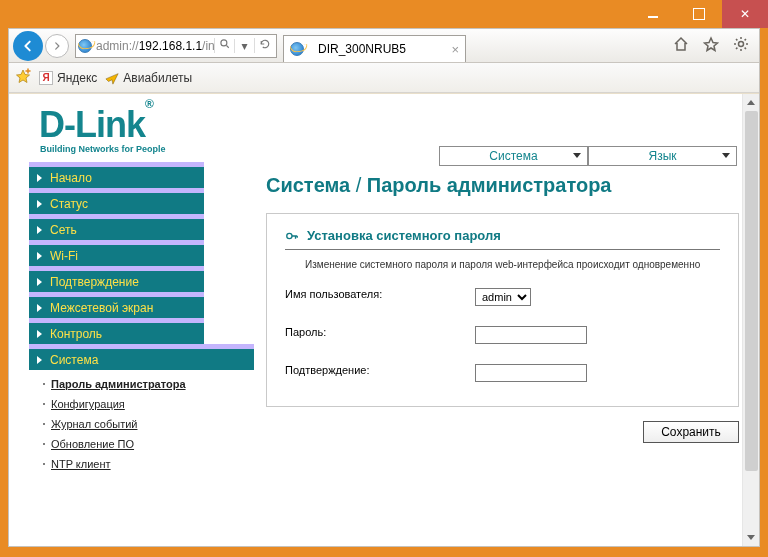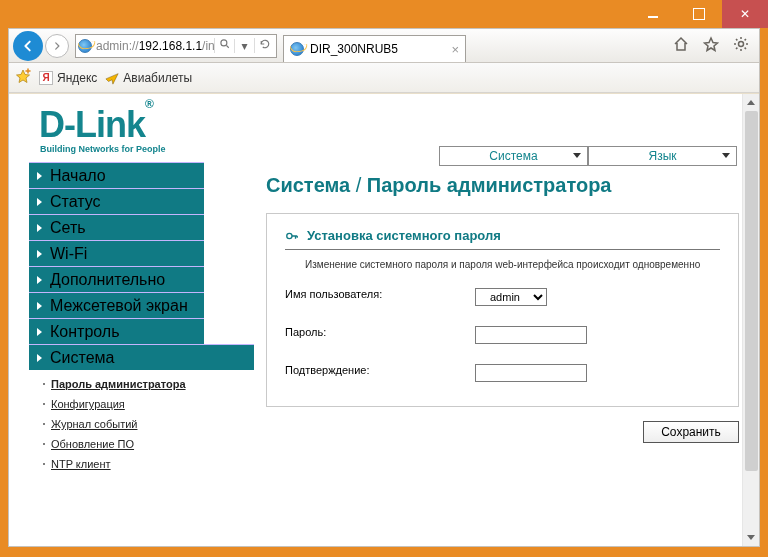--- a/index.html
+++ b/index.html
@@ -16,21 +16,21 @@
   .addr { height:34px; display:flex; align-items:center; background:linear-gradient(#fdfdfd,#eceae6); border-bottom:1px solid #c9c5bf; }
   .navbtn { width:30px; height:30px; border-radius:50%; background:#1e8bd4; margin-left:4px; display:flex; align-items:center; justify-content:center; color:#fff; font-size:16px; }
   .navfwd { width:24px; height:24px; border-radius:50%; background:#fff; border:1px solid #bbb; margin-left:2px; display:flex; align-items:center; justify-content:center; color:#777; font-size:14px; }
   .urlbox { margin-left:6px; height:24px; width:202px; border:1px solid #a3a09b; background:#fff; display:flex; align-items:center; font-size:12px; padding:0 2px; }
   .urlbox .ie { width:14px; height:14px; border-radius:50%; background:radial-gradient(circle at 40% 40%, #7fc7f3, #1872c7); margin-right:4px; border:1px solid #3a7db8; position:relative; }
   .urlbox .ie::after { content:""; position:absolute; top:2px; left:-1px; width:16px; height:6px; border:1px solid #f6c04a; border-top:none; border-radius:0 0 10px 10px; transform:rotate(-8deg); }
   .urlbox .txt { flex:1; white-space:nowrap; overflow:hidden; }
   .urlbox .txt .host { color:#000; }
   .urlbox .txt .path { color:#888; }
   .urlctl { width:20px; text-align:center; color:#666; font-size:12px; border-left:1px solid #ddd; }
-  .tab { margin-left:6px; height:27px; width:183px; border:1px solid #a3a09b; border-bottom:none; background:#fff; display:flex; align-items:center; font-size:12px; padding:0 6px; margin-top:6px; }
+  .tab { margin-left:6px; height:27px; width:183px; border:1px solid #a3a09b; border-bottom:none; background:#fff; display:flex; align-items:center; font-size:12px; padding:0 6px; margin-top:6px;gap:8px; }
   .tab .ie { width:14px; height:14px; border-radius:50%; background:radial-gradient(circle at 40% 40%, #7fc7f3, #1872c7); margin-right:6px; border:1px solid #3a7db8; position:relative; }
   .tab .ie::after { content:""; position:absolute; top:2px; left:-1px; width:16px; height:6px; border:1px solid #f6c04a; border-top:none; border-radius:0 0 10px 10px; transform:rotate(-8deg); }
   .tab .tclose { margin-left:auto; color:#999; font-size:13px; }
   .ieicons { margin-left:auto; margin-right:10px; display:flex; gap:14px; color:#6a6660; }
   .ieicons svg { width:16px; height:16px; fill:none; stroke:#6a6660; stroke-width:1.5; }
 
   .favbar { height:30px; background:linear-gradient(#fafafa,#f0eee9); border-bottom:1px solid #d7d4cf; display:flex; align-items:center; gap:8px; padding:0 6px; font-size:12px; }
   .favstar svg { width:16px; height:16px; }
   .favitem { display:flex; align-items:center; gap:4px; color:#333; }
   .yaico { width:14px; height:14px; background:#fff; border:1px solid #bbb; display:flex; align-items:center; justify-content:center; color:#d62f2f; font-weight:bold; font-size:10px; }
@@ -43,40 +43,40 @@
   .brand .dash { color:#14858e; }
   .slogan { font-size:9px; color:#14858e; font-weight:bold; margin-top:-2px; margin-left:1px; }
 
   .topdrops { position:absolute; right:22px; top:52px; display:flex; gap:0; }
   .drop { width:149px; height:20px; border:1px solid #8c8c8c; background:#fff; font-size:12px; color:#14858e; display:flex; align-items:center; justify-content:center; position:relative; }
   .drop .ar { position:absolute; right:6px; top:6px; border-left:4px solid transparent; border-right:4px solid transparent; border-top:5px solid #333; }
 
   .layout { display:flex; margin-top:8px; }
   .sidebar { width:175px; }
   .nav { list-style:none; margin:0; padding:0; }
-  .nav li { background:#107a84; color:#000000; height:26px; display:flex; align-items:center; padding-left:8px; border-top:1px solid #c4b5fd; font-size:16px; position:relative; }
+  .nav li { background:#107a84; color:#fde047; height:26px; display:flex; align-items:center; padding-left:8px; border-top:5px solid #c4b5fd; font-size:12px; position:relative; }
   .nav li::before { content:""; display:inline-block; width:0; height:0; border-top:4px solid transparent; border-bottom:4px solid transparent; border-left:5px solid #fff; margin-right:8px; }
   .nav li.sel { width:225px; }
   .subnav { list-style:none; margin:4px 0 0 0; padding:0; }
   .subnav li { height:20px; display:flex; align-items:center; font-size:11px; color:#222; padding-left:22px; }
   .subnav li a { color:#222; text-decoration:underline; }
   .subnav li a.cur { font-weight:bold; }
   .subnav li::before { content:""; width:2px; height:2px; background:#555; border-radius:50%; margin-right:6px; margin-left:-8px; }
 
   .content { flex:1; margin-left:62px; }
   .crumb { font-size:20px; color:#107a84; font-weight:bold; margin:12px 0 16px 0; }
   .panel { border:1px solid #c9c9c9; padding:14px 18px 20px 18px; }
   .panel-head { display:flex; align-items:flex-end; gap:8px; border-bottom:1px solid #777; padding-bottom:6px; margin-bottom:8px; }
   .panel-head .ic { width:14px; height:14px; }
   .panel-head .tt { color:#107a84; font-weight:bold; font-size:13px; }
   .desc { font-size:10px; color:#333; margin:0 0 10px 20px; line-height:1.35; }
   .row { display:flex; height:22px; font-size:11px;margin-top:16px; }
   .row .lab { width:190px; }
   .row select, .row input { height:18px; font-size:11px; border:1px solid #7a7a7a; width:112px; background:#fff; }
-  .row select { width:auto; padding:0 10px; }
+  .row select { width:auto; padding:0 2px; }
 
   .savebtn { float:right; margin-top:14px; height:22px; width:96px; font-size:12px; background:linear-gradient(#fff,#eee); border:1px solid #555; cursor:pointer; }
   .scroll-track { position:absolute; right:0; top:0; width:17px; height:100%; background:#f0f0f0; border-left:1px solid #e6e6e6; display:flex; flex-direction:column; }
   .scroll-arrow { height:17px; display:flex; align-items:center; justify-content:center; }
   .scroll-arrow::before { content:""; border-left:4px solid transparent; border-right:4px solid transparent; }
   .scroll-arrow.up::before { border-bottom:5px solid #666; }
   .scroll-arrow.dn::before { border-top:5px solid #666; }
   .scroll-thumb { flex:0 0 auto; margin:0 2px; width:13px; background:#cfcfcf; border-radius:2px; }
 </style>
 </head>
@@ -187,21 +187,21 @@
               <li>
                   <span>Статус</span>
                 </li>
               <li>
                   <span>Сеть</span>
                 </li>
               <li>
                   <span>Wi-Fi</span>
                 </li>
               <li>
-                  <span>Дополнительно</span>
+                  <span>Подтверждение</span>
                 </li>
               <li>
                   <span>Межсетевой экран</span>
                 </li>
               <li>
                   <span>Контроль</span>
                 </li>
               <li class="sel">
                   <span>Система</span>
                 </li>

